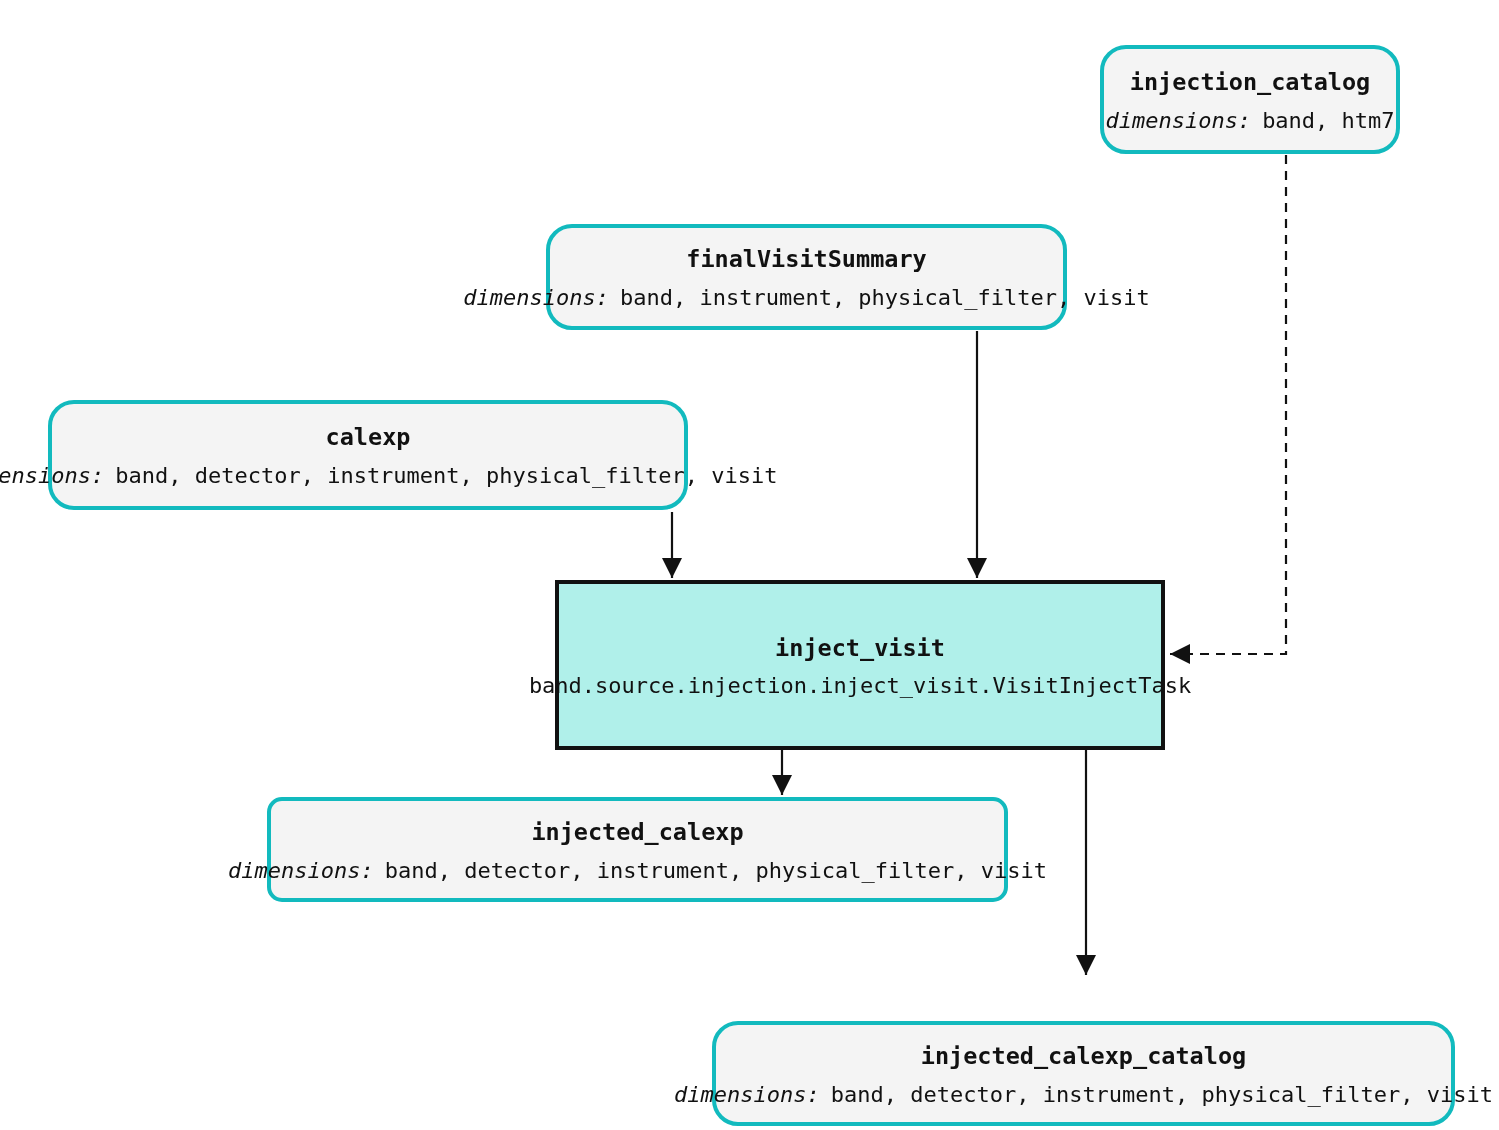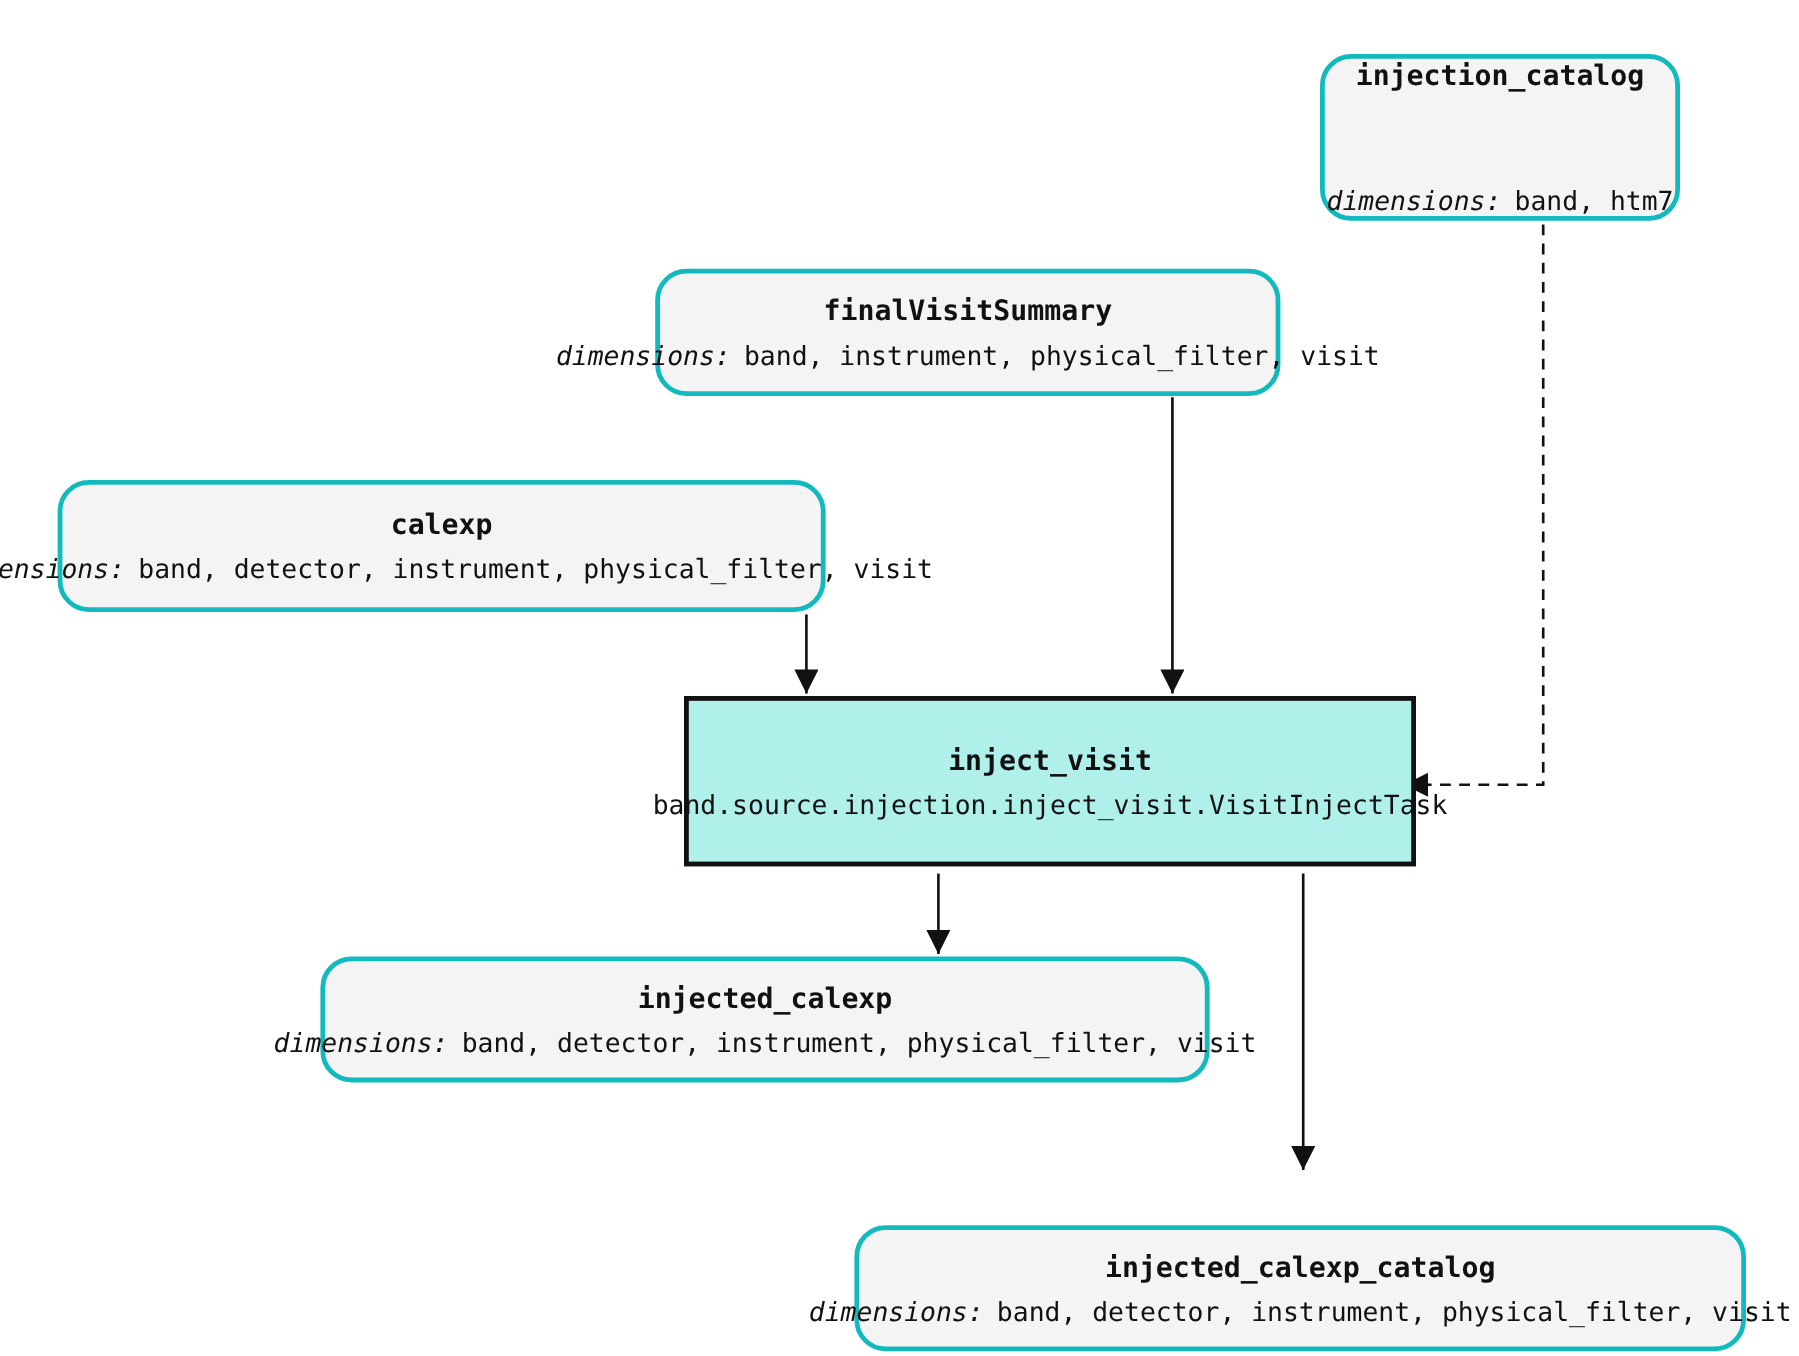--- a/index.html
+++ b/index.html
@@ -26,25 +26,25 @@
     background:var(--task-fill);
     border:4px solid var(--task-stroke);
     gap:13px;
   }
   .node-title { font-weight:bold; font-size:23.5px; line-height:28px; white-space:nowrap; }
   .node-line  { font-size:22px; line-height:22px; white-space:nowrap; }
   .dims-label { font-style:italic; margin-right:11px; }
   .edge-path  { stroke:var(--edge); stroke-width:2.2; fill:none; }
   .edge-dashed { stroke-dasharray:9 7; }
 
-  #node-injection-catalog        { left:1100px; top:45px;  width:300px; height:139px;justify-content:space-between; }
+  #node-injection-catalog        { left:1100px; top:45px;  width:300px; height:109px; }
   #node-finalVisitSummary        { left:546px;  top:224px; width:521px; height:106px; }
   #node-calexp                   { left:48px;   top:400px; width:640px; height:110px; }
-  #node-inject-visit             { left:555px;  top:580px; width:610px; height:142px;margin-left:15px; }
-  #node-injected-calexp          { left:267px;  top:797px; width:741px; height:105px; }
+  #node-inject-visit             { left:555px;  top:580px; width:610px; height:170px; }
+  #node-injected-calexp          { left:267px;  top:797px; width:741px; height:105px;border-radius:15px; }
   #node-injected-calexp-catalog  { left:712px;  top:977px; width:743px; height:105px;margin-top:44px; }
 </style>
 </head>
 <body>
 
 <div class="canvas">
 
   <svg class="edges" width="1499" height="1130" viewBox="0 0 1499 1130" xmlns="http://www.w3.org/2000/svg">
     <defs>
       <marker id="arrowhead" markerUnits="userSpaceOnUse" markerWidth="22" markerHeight="20" viewBox="0 0 10 10" refX="10" refY="5" orient="auto">

